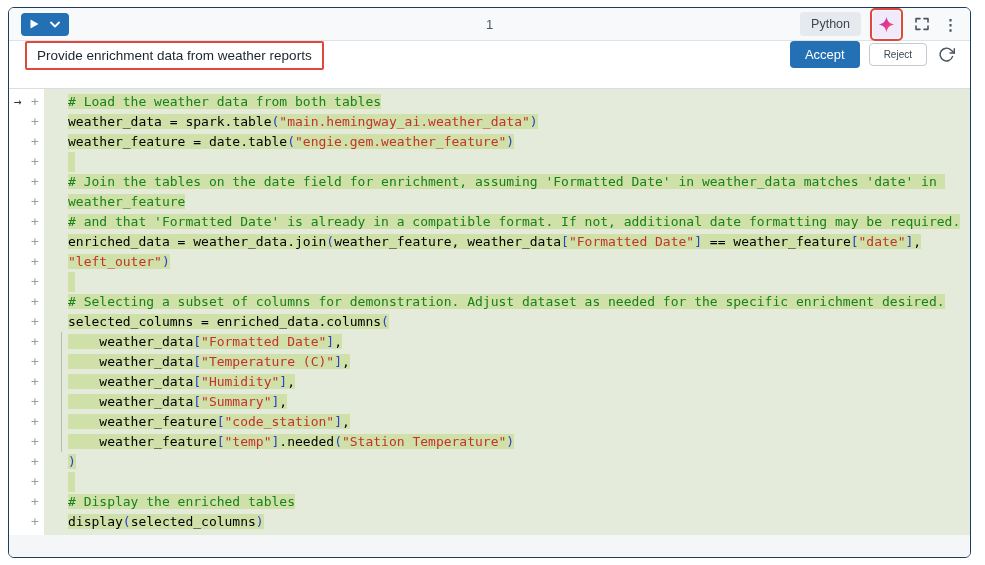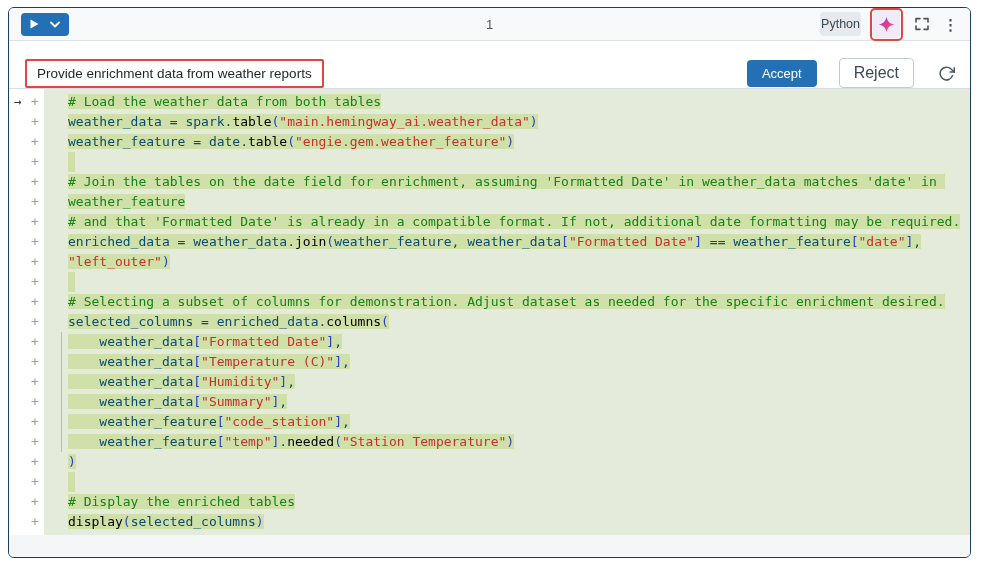--- a/index.html
+++ b/index.html
@@ -20,69 +20,69 @@
     display:flex; align-items:center; gap:11px; background:#2470b4; border:none;
     border-radius:4px; height:23px; padding:0 9px; cursor:pointer; margin-left:2px;
   }
   .run-button svg { display:block; }
   .cell-number {
     position:absolute; left:0; right:0; text-align:center; color:#4a5560; font-size:13px; pointer-events:none;
   }
   .toolbar-right { margin-left:auto; display:flex; align-items:center; gap:9px; z-index:2; }
   .lang-pill {
     background:#e6e9ed; color:#3c4852; font-size:12.5px; border:none; border-radius:4px;
-    padding:5px 1px; cursor:pointer;
+    padding:5px 11px; cursor:pointer;
   }
   .annotation-box-icon {
     border:2px solid #e0473d; border-radius:5px; padding:1px; display:flex;
   }
   .sparkle-button {
     width:27px; height:27px; background:#f0eafb; border:none; border-radius:4px;
     display:flex; align-items:center; justify-content:center; cursor:pointer;
   }
   .icon-button { background:none; border:none; cursor:pointer; display:flex; align-items:center; justify-content:center; padding:2px; }
   .kebab { color:#4a5560; font-size:15px; font-weight:bold; letter-spacing:0; line-height:1; }
 
   
   .prompt-bar {
     height:48px; flex:0 0 48px; background:#ffffff; border-bottom:1px solid #d8dee4;
-    display:flex; align-items:flex-end; padding:0 13px 0 16px;
+    display:flex; align-items:flex-start; padding:0 13px 0 16px;
   }
   .annotation-box-prompt {
     border:2px solid #e0473d; border-radius:2px; padding:5px 10px;
   }
   .prompt-text { font-size:13.5px; color:#1c242c; white-space:nowrap; }
-  .prompt-actions { margin-left:auto; display:flex; align-items:center; gap:22px;margin-top:24px; }
+  .prompt-actions { margin-left:auto; display:flex; align-items:center; gap:9px; }
   .accept-button {
     background:#2470b4; color:#ffffff; border:none; border-radius:4px;
     font-size:13px; padding:6px 15px; cursor:pointer;
   }
   .reject-button {
     background:#ffffff; color:#3c4852; border:1px solid #c4cad1; border-radius:4px;
-    font-size:16px; padding:5px 14px; cursor:pointer;
+    font-size:10px; padding:5px 14px; cursor:pointer;
   }
 
   
   .code-area { flex:1; background:#f4f6f8; position:relative; overflow:hidden; }
   .code-block { background:#ffffff; }
   .line, .line-pad { display:flex; min-height:20px; }
   .line-pad { min-height:3px; }
   .gutter { flex:0 0 22px; background:#ffffff; font:13px/20px "DejaVu Sans Mono", monospace; color:#30363c; padding-left:5px; }
   .marker { flex:0 0 13px; background:#ffffff; font:13px/20px "DejaVu Sans Mono", monospace; color:#97a097; }
   .content {
     flex:1; background:#e5ebda; font:13px/20px "DejaVu Sans Mono", monospace;
     white-space:pre; padding-left:2px; position:relative; overflow:hidden;
   }
   .hl { background:#cfe0a8;margin-left:22px; }
   .hl.empty { display:inline-block; width:7px; height:20px; vertical-align:top; }
   .indent .content::before {
     content:''; position:absolute; left:17px; top:0; bottom:0; border-left:1px solid #b6c0a8;
   }
   .tok-c { color:#178217; }
-  .tok-p { color:#0c4a6e;text-align:right; }
+  .tok-p { color:#000000;text-align:right; }
   .tok-f { color:#000000; }
   .tok-s { color:#c4322c; }
   .tok-b { color:#2c40c8; }
 </style>
 </head>
 <body>
 
 <div class="cell-card">
 
   <div class="toolbar">

